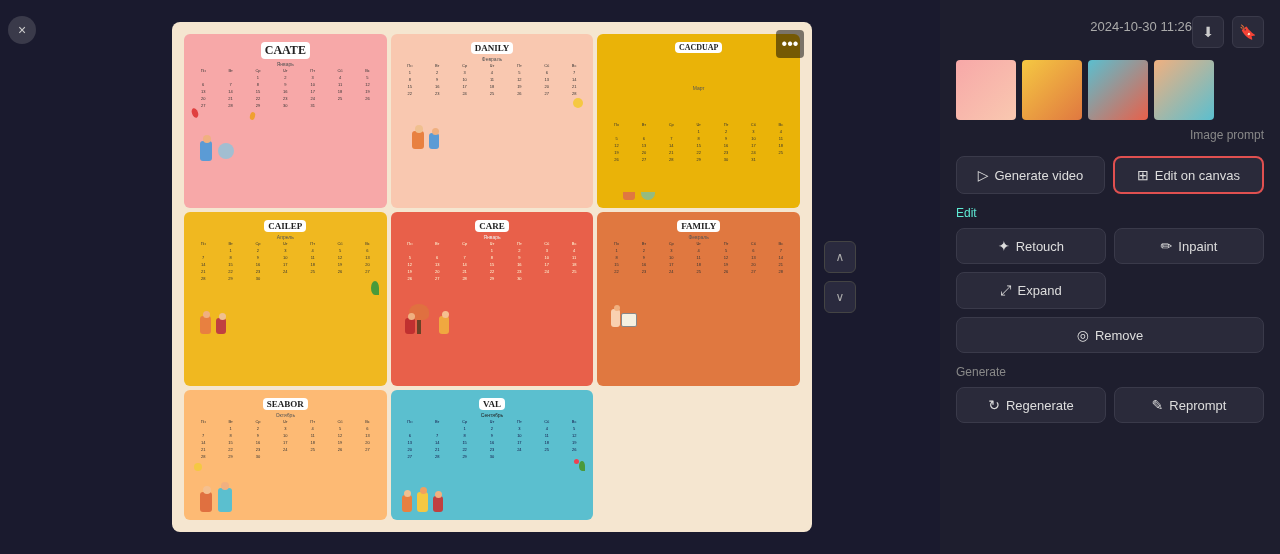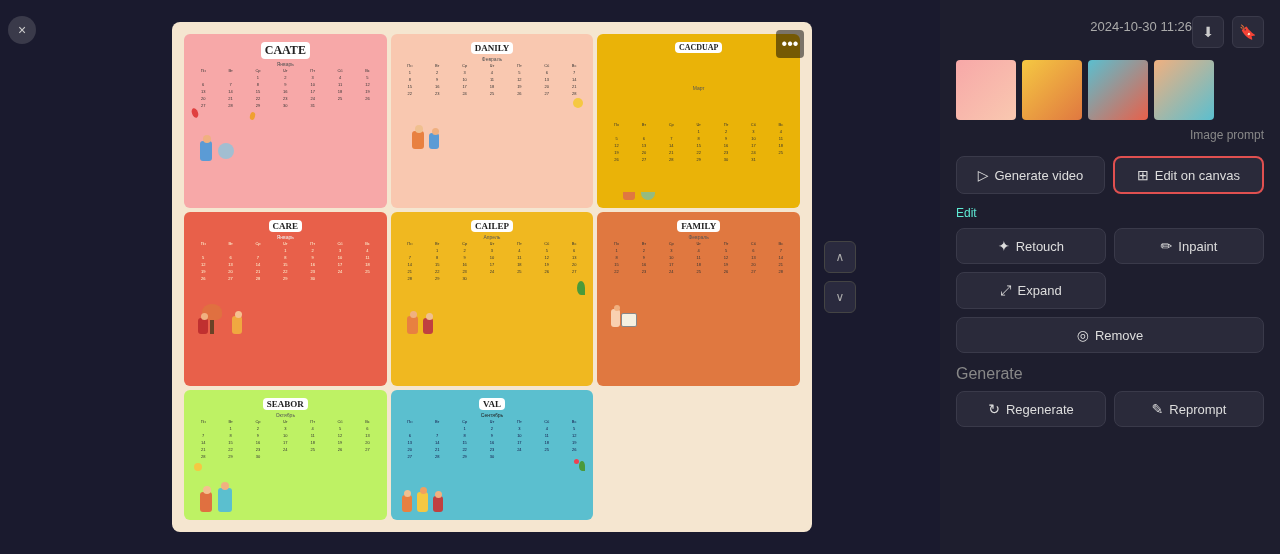--- a/index.html
+++ b/index.html
@@ -239,21 +239,21 @@
       gap: 8px;
       margin-bottom: 8px;
     }
 
     .edit-btn-wide {
       grid-column: 1 / -1;
     }
 
     .generate-label {
       color: #888;
-      font-size: 16px;
+      font-size: 12px;
       margin-bottom: 8px;
       margin-top: 4px;
     }
 
     .generate-btn-row {
       display: flex;
       gap: 8px;
     }
 
     .banner {
@@ -438,20 +438,74 @@
             <span>30</span>
             <span>31</span>
         </div>
         <div class="illus" style="position:relative;">
           <div style="position:absolute;bottom:2px;left:20px;width:12px;height:20px;background:#e07840;border-radius:3px;"></div>
           <div style="position:absolute;bottom:20px;left:23px;width:8px;height:8px;background:#f0b080;border-radius:50%;"></div>
           <div style="position:absolute;bottom:2px;left:38px;width:14px;height:14px;background:#5bbfcf;border-radius:50%;opacity:0.6;"></div>
         </div>
       </div>
 
+      <div class="cal-card" style="background:#f0b820;">
+        <div class="banner">
+          <span style="font-size:9px;font-weight:900;font-family:Georgia,serif;color:#222;">CAILEP</span>
+        </div>
+        <div style="font-size:5px;text-align:center;color:#555;">Апрель</div>
+        <div class="cal-grid">
+          <span>Пн</span>
+            <span>Вт</span>
+            <span>Ср</span>
+            <span>Чт</span>
+            <span>Пт</span>
+            <span>Сб</span>
+            <span>Вс</span>
+          <span></span>
+            <span>1</span>
+            <span>2</span>
+            <span>3</span>
+            <span>4</span>
+            <span>5</span>
+            <span>6</span>
+          <span>7</span>
+            <span>8</span>
+            <span>9</span>
+            <span>10</span>
+            <span>11</span>
+            <span>12</span>
+            <span>13</span>
+          <span>14</span>
+            <span>15</span>
+            <span>16</span>
+            <span>17</span>
+            <span>18</span>
+            <span>19</span>
+            <span>20</span>
+          <span>21</span>
+            <span>22</span>
+            <span>23</span>
+            <span>24</span>
+            <span>25</span>
+            <span>26</span>
+            <span>27</span>
+          <span>28</span>
+            <span>29</span>
+            <span>30</span>
+        </div>
+        <div class="illus" style="position:relative;">
+          <div style="position:absolute;bottom:2px;left:10px;width:11px;height:18px;background:#e88040;border-radius:3px;"></div>
+          <div style="position:absolute;bottom:18px;left:13px;width:7px;height:7px;background:#f0b080;border-radius:50%;"></div>
+          <div style="position:absolute;bottom:2px;left:26px;width:10px;height:16px;background:#c04040;border-radius:3px;"></div>
+          <div style="position:absolute;bottom:16px;left:29px;width:7px;height:7px;background:#f0c090;border-radius:50%;"></div>
+          <div style="position:absolute;top:0;right:2px;width:8px;height:14px;background:#4a9a3a;border-radius:50% 50% 0 50%;"></div>
+        </div>
+      </div>
+
       <div class="cal-card orange">
         <div class="banner">
           <span style="font-size:9px;font-weight:900;font-family:Georgia,serif;color:#222;">CARE</span>
         </div>
         <div style="font-size:5px;text-align:center;color:#eee;">Январь</div>
         <div class="cal-grid" style="color:#ffd;">
           <span>Пн</span>
             <span>Вт</span>
             <span>Ср</span>
             <span>Чт</span>
@@ -496,74 +550,20 @@
 
           <div style="position:absolute;bottom:2px;left:20px;width:4px;height:20px;background:#6b4226;"></div>
           <div style="position:absolute;bottom:16px;left:12px;width:20px;height:16px;background:#e07040;border-radius:50% 50% 30% 30%;"></div>
           <div style="position:absolute;bottom:2px;left:8px;width:10px;height:16px;background:#c03030;border-radius:3px;"></div>
           <div style="position:absolute;bottom:16px;left:11px;width:7px;height:7px;background:#f0b080;border-radius:50%;"></div>
           <div style="position:absolute;bottom:2px;left:42px;width:10px;height:18px;background:#f0a840;border-radius:3px;"></div>
           <div style="position:absolute;bottom:18px;left:45px;width:7px;height:7px;background:#f5c090;border-radius:50%;"></div>
         </div>
       </div>
 
-      <div class="cal-card" style="background:#f0b820;">
-        <div class="banner">
-          <span style="font-size:9px;font-weight:900;font-family:Georgia,serif;color:#222;">CAILEP</span>
-        </div>
-        <div style="font-size:5px;text-align:center;color:#555;">Апрель</div>
-        <div class="cal-grid">
-          <span>Пн</span>
-            <span>Вт</span>
-            <span>Ср</span>
-            <span>Чт</span>
-            <span>Пт</span>
-            <span>Сб</span>
-            <span>Вс</span>
-          <span></span>
-            <span>1</span>
-            <span>2</span>
-            <span>3</span>
-            <span>4</span>
-            <span>5</span>
-            <span>6</span>
-          <span>7</span>
-            <span>8</span>
-            <span>9</span>
-            <span>10</span>
-            <span>11</span>
-            <span>12</span>
-            <span>13</span>
-          <span>14</span>
-            <span>15</span>
-            <span>16</span>
-            <span>17</span>
-            <span>18</span>
-            <span>19</span>
-            <span>20</span>
-          <span>21</span>
-            <span>22</span>
-            <span>23</span>
-            <span>24</span>
-            <span>25</span>
-            <span>26</span>
-            <span>27</span>
-          <span>28</span>
-            <span>29</span>
-            <span>30</span>
-        </div>
-        <div class="illus" style="position:relative;">
-          <div style="position:absolute;bottom:2px;left:10px;width:11px;height:18px;background:#e88040;border-radius:3px;"></div>
-          <div style="position:absolute;bottom:18px;left:13px;width:7px;height:7px;background:#f0b080;border-radius:50%;"></div>
-          <div style="position:absolute;bottom:2px;left:26px;width:10px;height:16px;background:#c04040;border-radius:3px;"></div>
-          <div style="position:absolute;bottom:16px;left:29px;width:7px;height:7px;background:#f0c090;border-radius:50%;"></div>
-          <div style="position:absolute;top:0;right:2px;width:8px;height:14px;background:#4a9a3a;border-radius:50% 50% 0 50%;"></div>
-        </div>
-      </div>
-
       <div class="cal-card orange2">
         <div class="banner">
           <span style="font-size:9px;font-weight:900;font-family:Georgia,serif;color:#222;">FAMILY</span>
         </div>
         <div style="font-size:5px;text-align:center;color:#555;">Февраль</div>
         <div class="cal-grid">
           <span>Пн</span>
             <span>Вт</span>
             <span>Ср</span>
             <span>Чт</span>
@@ -600,21 +600,21 @@
             <span>28</span>
         </div>
         <div class="illus" style="position:relative;">
 
           <div style="position:absolute;bottom:2px;left:18px;width:16px;height:14px;background:#f5f0e0;border-radius:2px;border:1px solid #888;"></div>
           <div style="position:absolute;bottom:2px;left:8px;width:9px;height:18px;background:#f9d0b0;border-radius:3px;"></div>
           <div style="position:absolute;bottom:18px;left:11px;width:6px;height:6px;background:#f0b080;border-radius:50%;"></div>
         </div>
       </div>
 
-      <div class="cal-card" style="background:#bef264;">
+      <div class="cal-card" style="background:#fdba74;">
         <div class="banner">
           <span style="font-size:9px;font-weight:900;font-family:Georgia,serif;color:#222;">SEABOR</span>
         </div>
         <div style="font-size:5px;text-align:center;color:#555;">Октябрь</div>
         <div class="cal-grid">
           <span>Пн</span>
             <span>Вт</span>
             <span>Ср</span>
             <span>Чт</span>
             <span>Пт</span>

